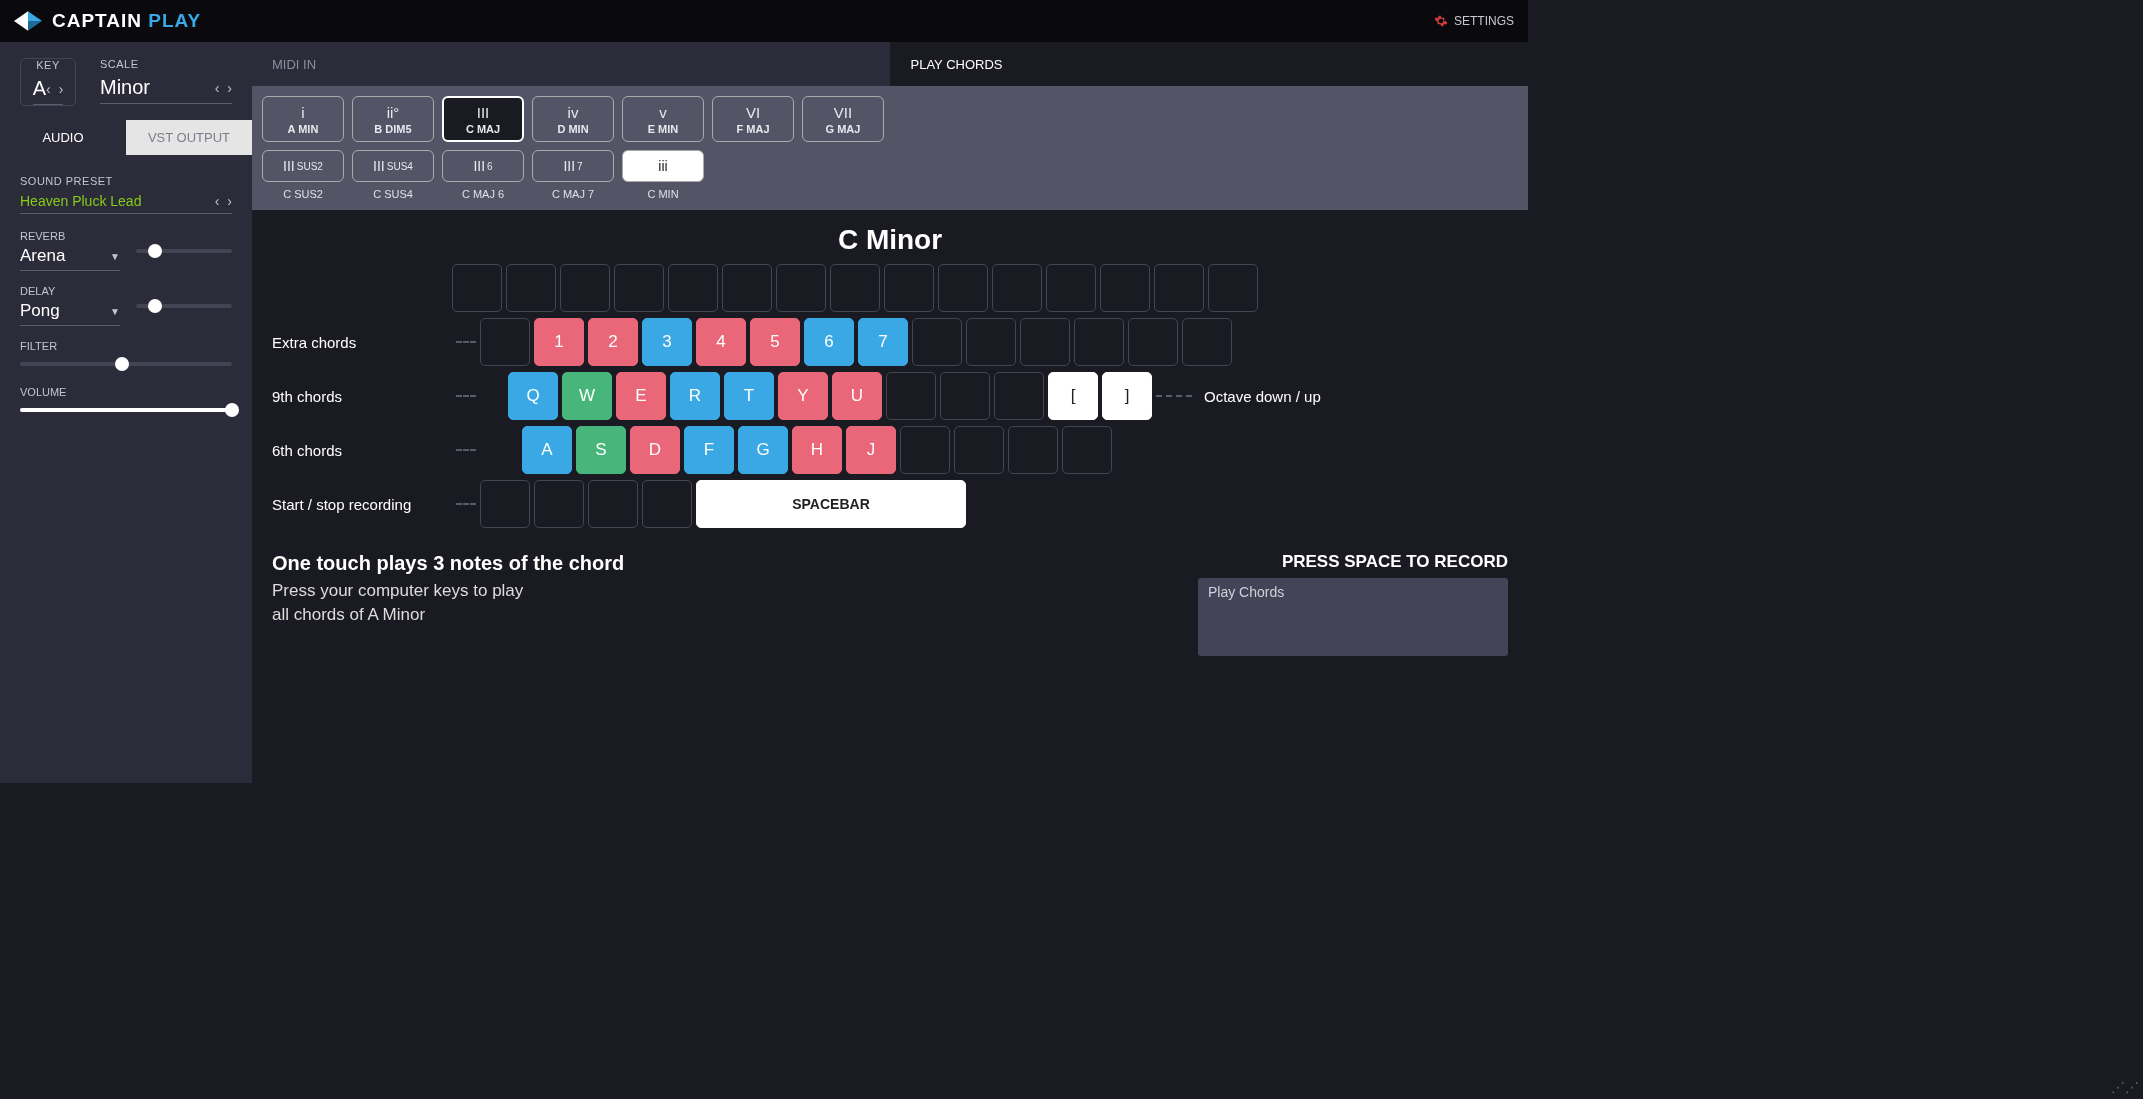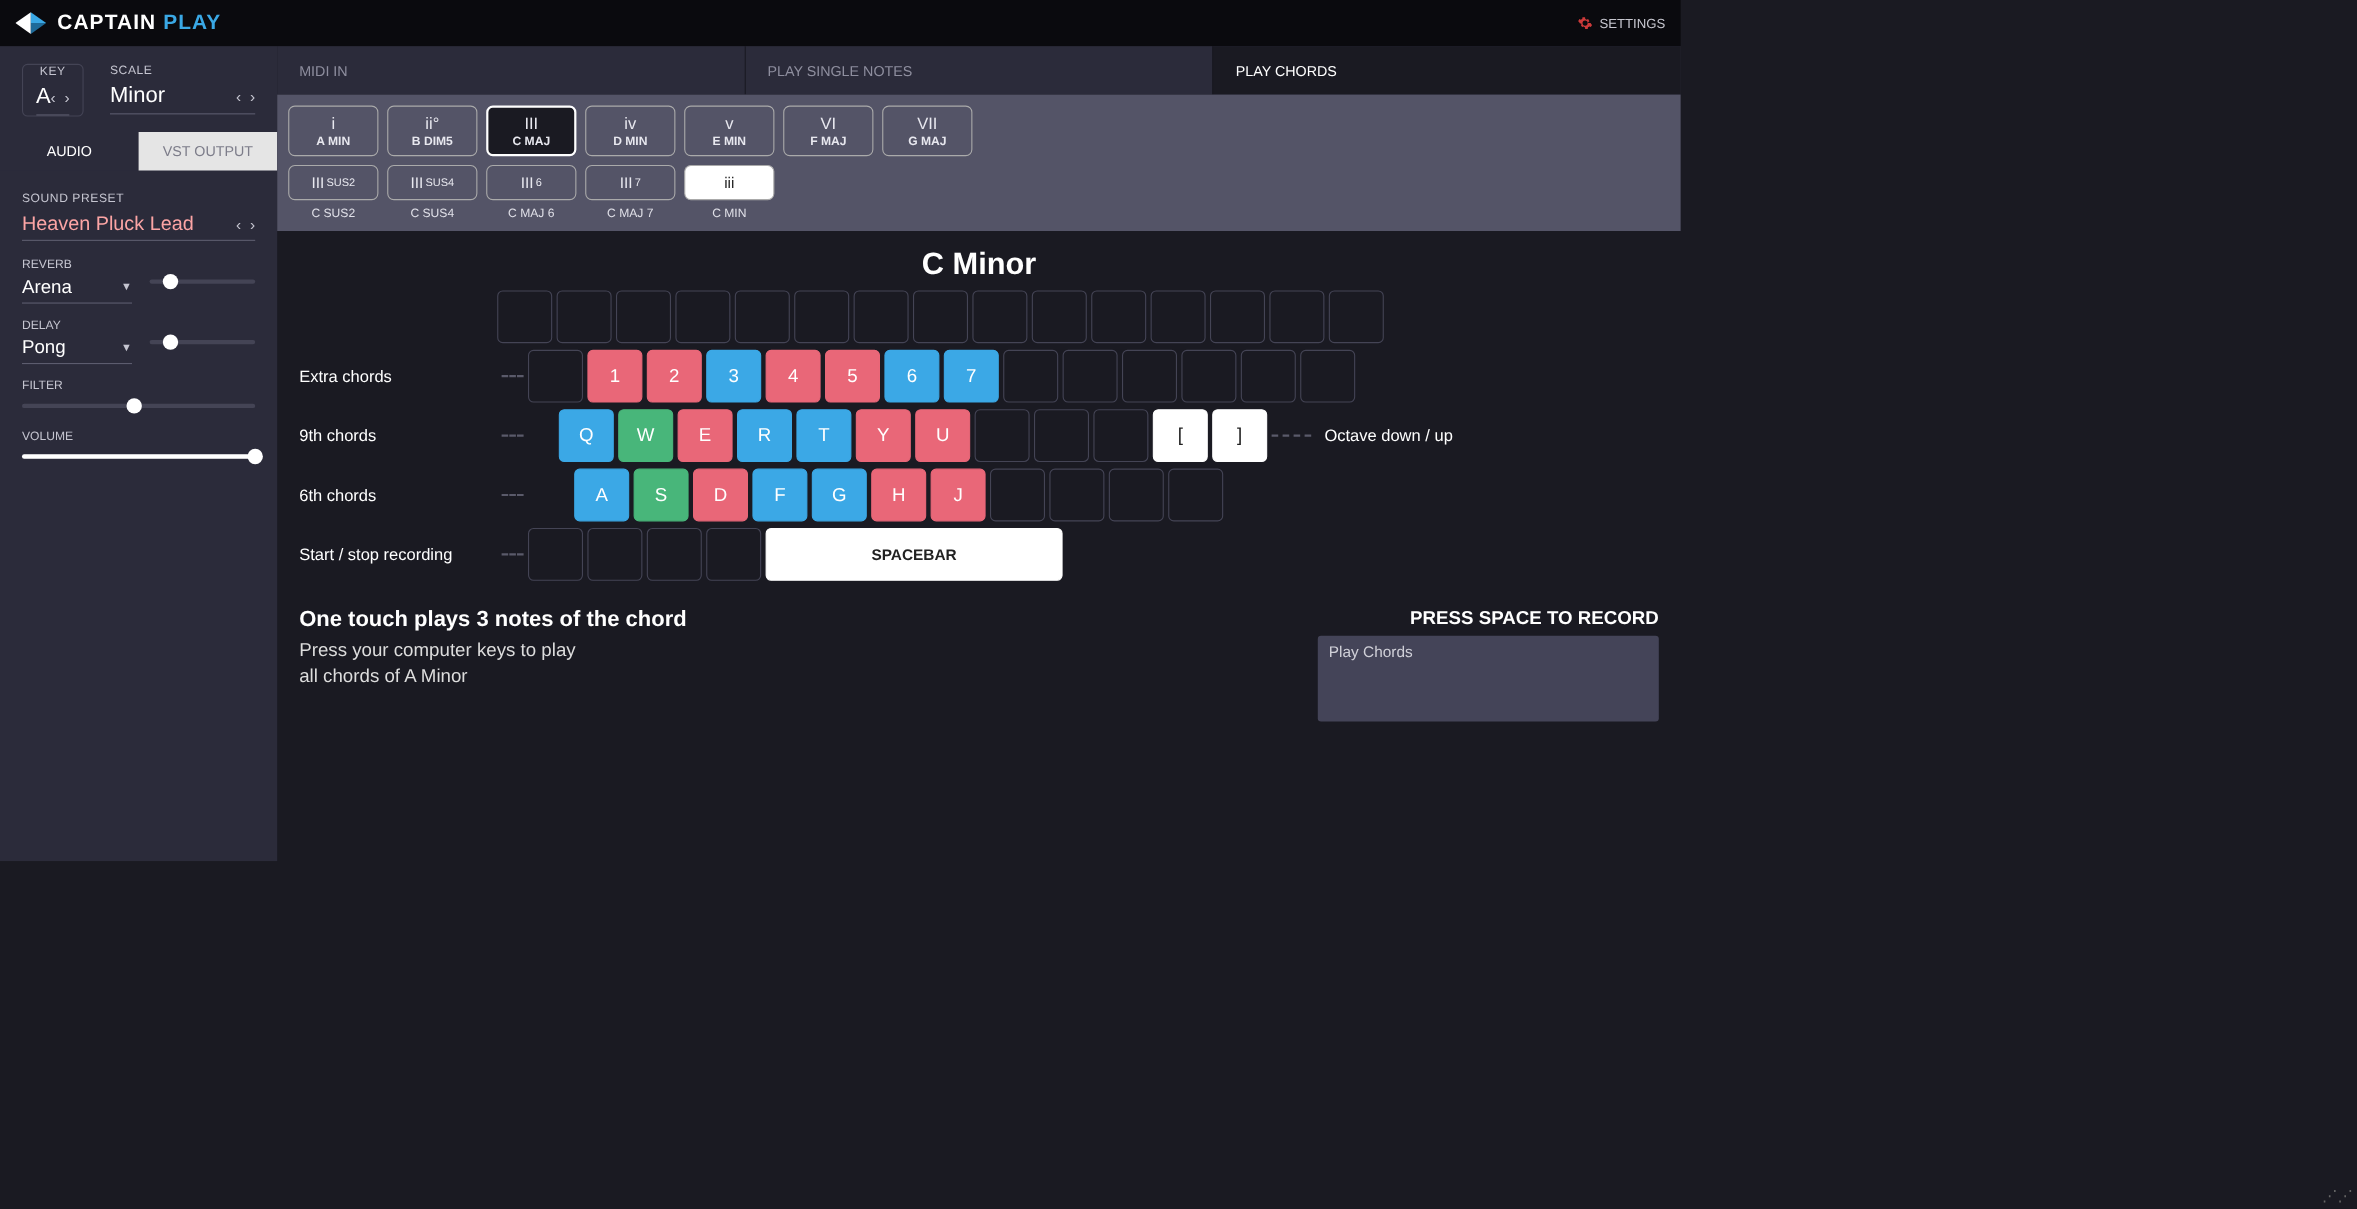--- a/index.html
+++ b/index.html
@@ -22,21 +22,21 @@
 .ks-value{font-size:20px;color:#fff}
 .spinner{display:flex;gap:8px;color:#c5c5d0;font-size:14px}
 .spinner span{cursor:pointer}
 .audio-tabs{display:flex;margin:0 -20px 20px}
 .audio-tab{flex:1;text-align:center;padding:10px 0;font-size:13px;color:#7d7d8a;cursor:pointer}
 .audio-tab.active{color:#fff;background:#2b2b3a}
 .audio-tab.inactive{background:#e5e5e5}
 .preset-grp{margin-bottom:16px}
 .preset-label{font-size:11px;color:#c5c5d0;margin-bottom:6px;letter-spacing:0.5px}
 .preset-row{display:flex;align-items:center;justify-content:space-between;border-bottom:1px solid #5c5c6e;padding-bottom:4px}
-.preset-val{font-size:18px;color:#fca5a5}
+.preset-val{font-size:14px;color:#84cc16}
 .ctl-row{display:flex;align-items:center;gap:16px;margin-bottom:14px}
 .ctl-left{flex:0 0 100px;display:flex;flex-direction:column;gap:4px}
 .ctl-lbl{font-size:11px;color:#c5c5d0}
 .ctl-sel{display:flex;align-items:center;justify-content:space-between;border-bottom:1px solid #5c5c6e;padding-bottom:4px;font-size:17px}
 .sel-caret{color:#c5c5d0;font-size:10px}
 .slider{flex:1;height:4px;background:#444455;position:relative;border-radius:2px;cursor:pointer}
 .slider-thumb{position:absolute;top:50%;transform:translate(-50%,-50%);width:14px;height:14px;background:#fff;border-radius:50%}
 .slider-fill{position:absolute;left:0;top:0;height:100%;background:#fff;border-radius:2px}
 .vol-grp{margin-top:4px}
 .vol-slider{width:100%;height:4px;background:#444455;position:relative;border-radius:2px;margin-top:10px}
@@ -176,21 +176,20 @@
     <div class="vol-slider">
           <div class="slider-fill" style="width:100%"></div>
           <div class="slider-thumb" style="left:100%"></div>
         </div>
   </div>
 </div>
 
 <div class="content">
   <div class="top-tabs">
     <div class="top-tab">MIDI IN</div>
-    <div class="top-tab">PLAY SINGLE NOTES</div>
     <div class="top-tab active">PLAY CHORDS</div>
   </div>
 
   <div class="chord-panel">
     <div class="chord-row" id="degrees-row">
           <div class="chord-btn">
             <div class="chord-sym">i</div>
             <div class="chord-name">A MIN</div>
           </div>
           <div class="chord-btn">

